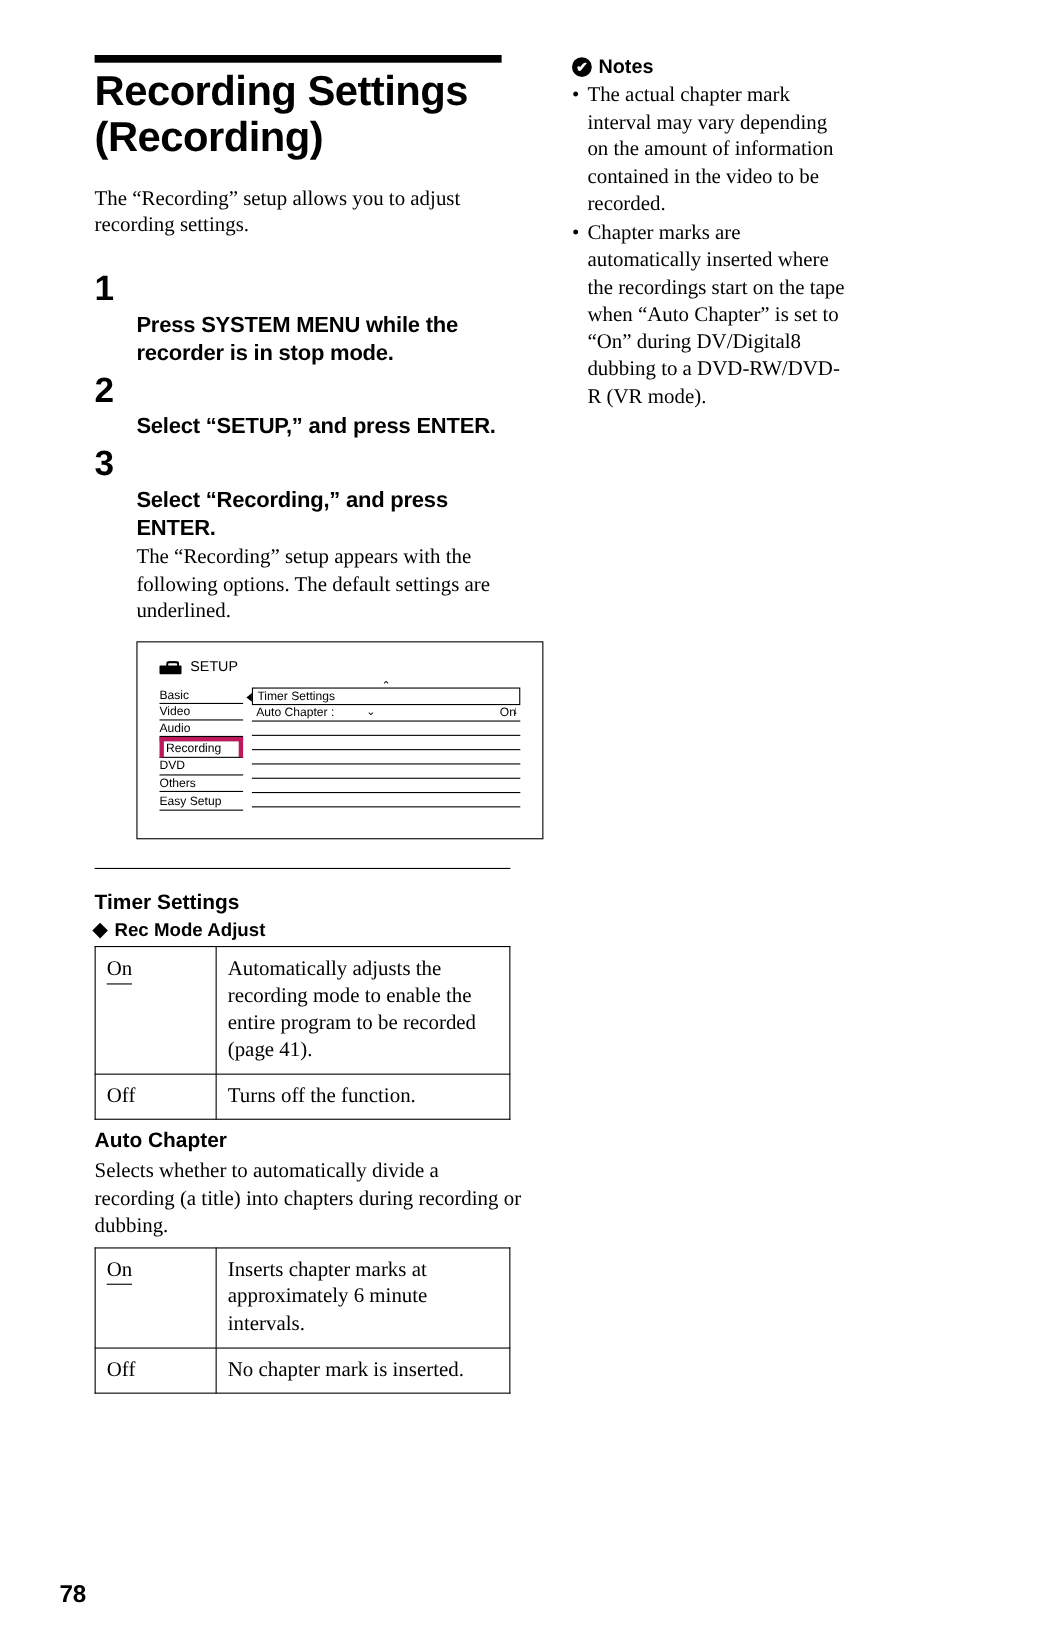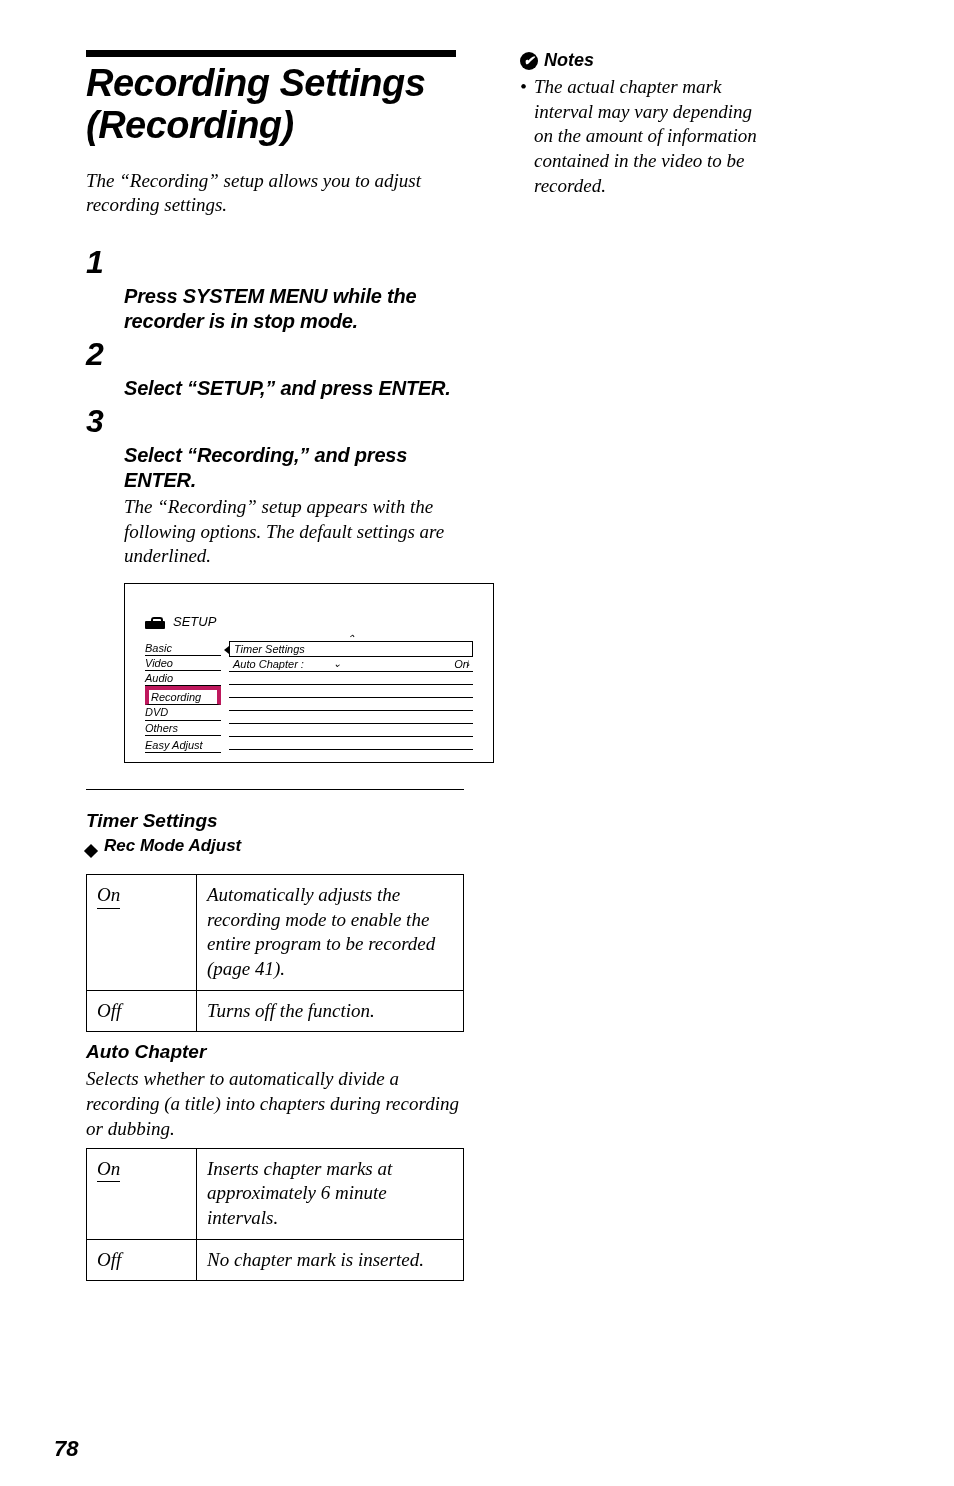--- a/index.html
+++ b/index.html
@@ -1,50 +1,50 @@
 <!DOCTYPE html>
 <html><head>
 <meta charset="utf-8">
 <style>
   * { box-sizing: border-box; margin: 0; padding: 0; }
   html, body { width: 954px; height: 1486px; background: #fff; font-family: "Times New Roman", Times, serif; color: #000; }
-  .page { position: relative; width: 843px; height: 1486px; padding: 50px 70px 40px 86px; font-style: italic; }
+  .page { position: relative; width: 843px; height: 1486px; padding: 50px 70px 40px 86px; }
   .cols { display: flex; gap: 44px; }
   .col { width: 390px; }
   .col.right { width: 390px; }
   .title-bar { height: 7px; background: #000; width: 370px; margin-bottom: 6px; }
   h1 { font-family: Arial, Helvetica, sans-serif; font-weight: 900; font-size: 38px; line-height: 1.1; letter-spacing: -0.5px; }
   .intro { font-size: 19px; line-height: 1.3; margin-top: 22px; margin-bottom: 28px; }
   .steps { }
   .step { display: flex; align-items: flex-start; margin-bottom: 4px; }
   .step-num { font-family: Arial, Helvetica, sans-serif; font-weight: 900; font-size: 32px; width: 38px; line-height: 1; padding-top: 0px; }
   .step-body { flex: 1; }
   .step-title { font-family: Arial, Helvetica, sans-serif; font-weight: 700; font-size: 20px; line-height: 1.25; letter-spacing: -0.2px; margin-top: 38px; }
   .step-desc { font-size: 19px; line-height: 1.3; margin-top: 2px; }
-  .screenshot-box { border: 1px solid #000; width: 370px; height: 180px; margin-top: 14px; padding: 30px 20px; font-family: Arial, Helvetica, sans-serif; }
+  .screenshot-box { border: 1px solid #000; width: 370px; height: 180px; margin-top: 14px; padding: 14px 20px; font-family: Arial, Helvetica, sans-serif; }
   .setup-head { display: flex; align-items: center; gap: 8px; font-size: 13px; margin-bottom: 12px; }
   .toolbox-icon { width: 20px; height: 14px; position: relative; }
   .toolbox-icon::before { content:""; position:absolute; left:0; top:6px; width:20px; height:8px; background:#000; border-radius:1px; }
   .toolbox-icon::after { content:""; position:absolute; left:6px; top:2px; width:8px; height:5px; border:2px solid #000; border-bottom:none; border-radius:3px 3px 0 0; }
   .menu-area { display: flex; gap: 8px; }
   .menu-left { width: 76px; font-size: 11px; }
   .menu-left .grp { margin-bottom: 2px; }
   .menu-left .row { border-bottom: 1px solid #000; padding: 1px 0; line-height: 1.1; }
   .menu-left .row.sel { border: 4px solid #be185d; padding: 1px 2px; border-radius: 0; border-bottom: 1px solid #000; }
   .menu-right { flex: 1; font-size: 11px; position: relative; }
   .menu-right .up-caret { position: absolute; top: -8px; left: 50%; transform: translateX(-50%); font-size: 10px; }
   .menu-right .first { border: 1px solid #000; padding: 1px 4px; position: relative; line-height: 1.1; }
   .menu-right .first::before { content:""; position:absolute; left:-6px; top:4px; width:0; height:0; border-top:4px solid transparent; border-bottom:4px solid transparent; border-right:5px solid #000; }
   .menu-right .item { display:flex; justify-content: space-between; border-bottom: 1px solid #000; padding: 1px 4px; line-height: 1.1; position: relative; }
   .menu-right .item .sel-caret { position: absolute; left: 104px; top: 1px; font-size: 10px; }
   .menu-right .down-arrow { position:absolute; right:2px; top:16px; font-size:10px; }
   .menu-right .blank { border-bottom: 1px solid #000; height: 13px; }
   .hr { border-top: 1px solid #000; margin: 26px 0 20px; width: 378px; }
   h3 { font-family: Arial, Helvetica, sans-serif; font-weight: 700; font-size: 19px; margin-bottom: 4px; }
-  .sub { font-family: Arial, Helvetica, sans-serif; font-weight: 700; font-size: 17px; display:flex; align-items:flex-end; gap:6px; margin-bottom: 18px; }
+  .sub { font-family: Arial, Helvetica, sans-serif; font-weight: 700; font-size: 17px; display:flex; align-items:center; gap:6px; margin-bottom: 4px; }
   .diamond { display:inline-block; width:10px; height:10px; background:#000; transform: rotate(45deg); margin-right:2px; }
   table.opt { border-collapse: collapse; width: 378px; font-size: 19px; }
   table.opt td { border: 1px solid #000; vertical-align: top; padding: 8px 10px; line-height: 1.3; }
   table.opt td.k { width: 110px; font-family: "Times New Roman", serif; }
   table.opt td.k .ul { border-bottom: 1px solid #000; display:inline-block; }
   .para { font-size: 19px; line-height: 1.3; margin-top: 2px; margin-bottom: 6px; }
   .notes-head { font-family: Arial, Helvetica, sans-serif; font-weight: 700; font-size: 18px; display: flex; align-items: center; gap: 6px; margin-bottom: 4px; }
   .notes-icon { display:inline-flex; width:18px; height:18px; border-radius:50%; background:#000; color:#fff; align-items:center; justify-content:center; font-weight:900; font-size:13px; font-family: Arial, sans-serif; }
   ul.notes { list-style: none; padding: 0; }
   ul.notes li { font-size: 19px; line-height: 1.3; position: relative; padding-left: 14px; margin-bottom: 2px; }
@@ -93,21 +93,21 @@
             <div class="menu-left">
               <div class="grp">
                 <div class="row">Basic</div>
                 <div class="row">Video</div>
                 <div class="row">Audio</div>
                 <div class="row sel">Recording</div>
                 <div class="row">DVD</div>
                 <div class="row">Others</div>
               </div>
               <div class="grp">
-                <div class="row">Easy Adjust</div>
+                <div class="row">Easy Setup</div>
               </div>
             </div>
             <div class="menu-right">
               <span class="up-caret">⌃</span>
               <div class="first">Timer Settings</div>
               <div class="item">
                 <span>Auto Chapter :</span>
                 <span class="sel-caret">⌄</span>
                 <span>On</span>
               </div>
@@ -159,18 +159,19 @@
         </table>
     </div>
 
     <div class="col right">
       <div class="notes-head">
         <span class="notes-icon">✔</span>
         <span>Notes</span>
       </div>
       <ul class="notes">
         <li>The actual chapter mark interval may vary depending on the amount of information contained in the video to be recorded.</li>
+        <li>Chapter marks are automatically inserted where the recordings start on the tape when “Auto Chapter” is set to “On” during DV/Digital8 dubbing to a DVD-RW/DVD-R (VR mode).</li>
       </ul>
     </div>
   </div>
 
   <div class="page-num">78</div>
 </div>
 
 </body></html>

